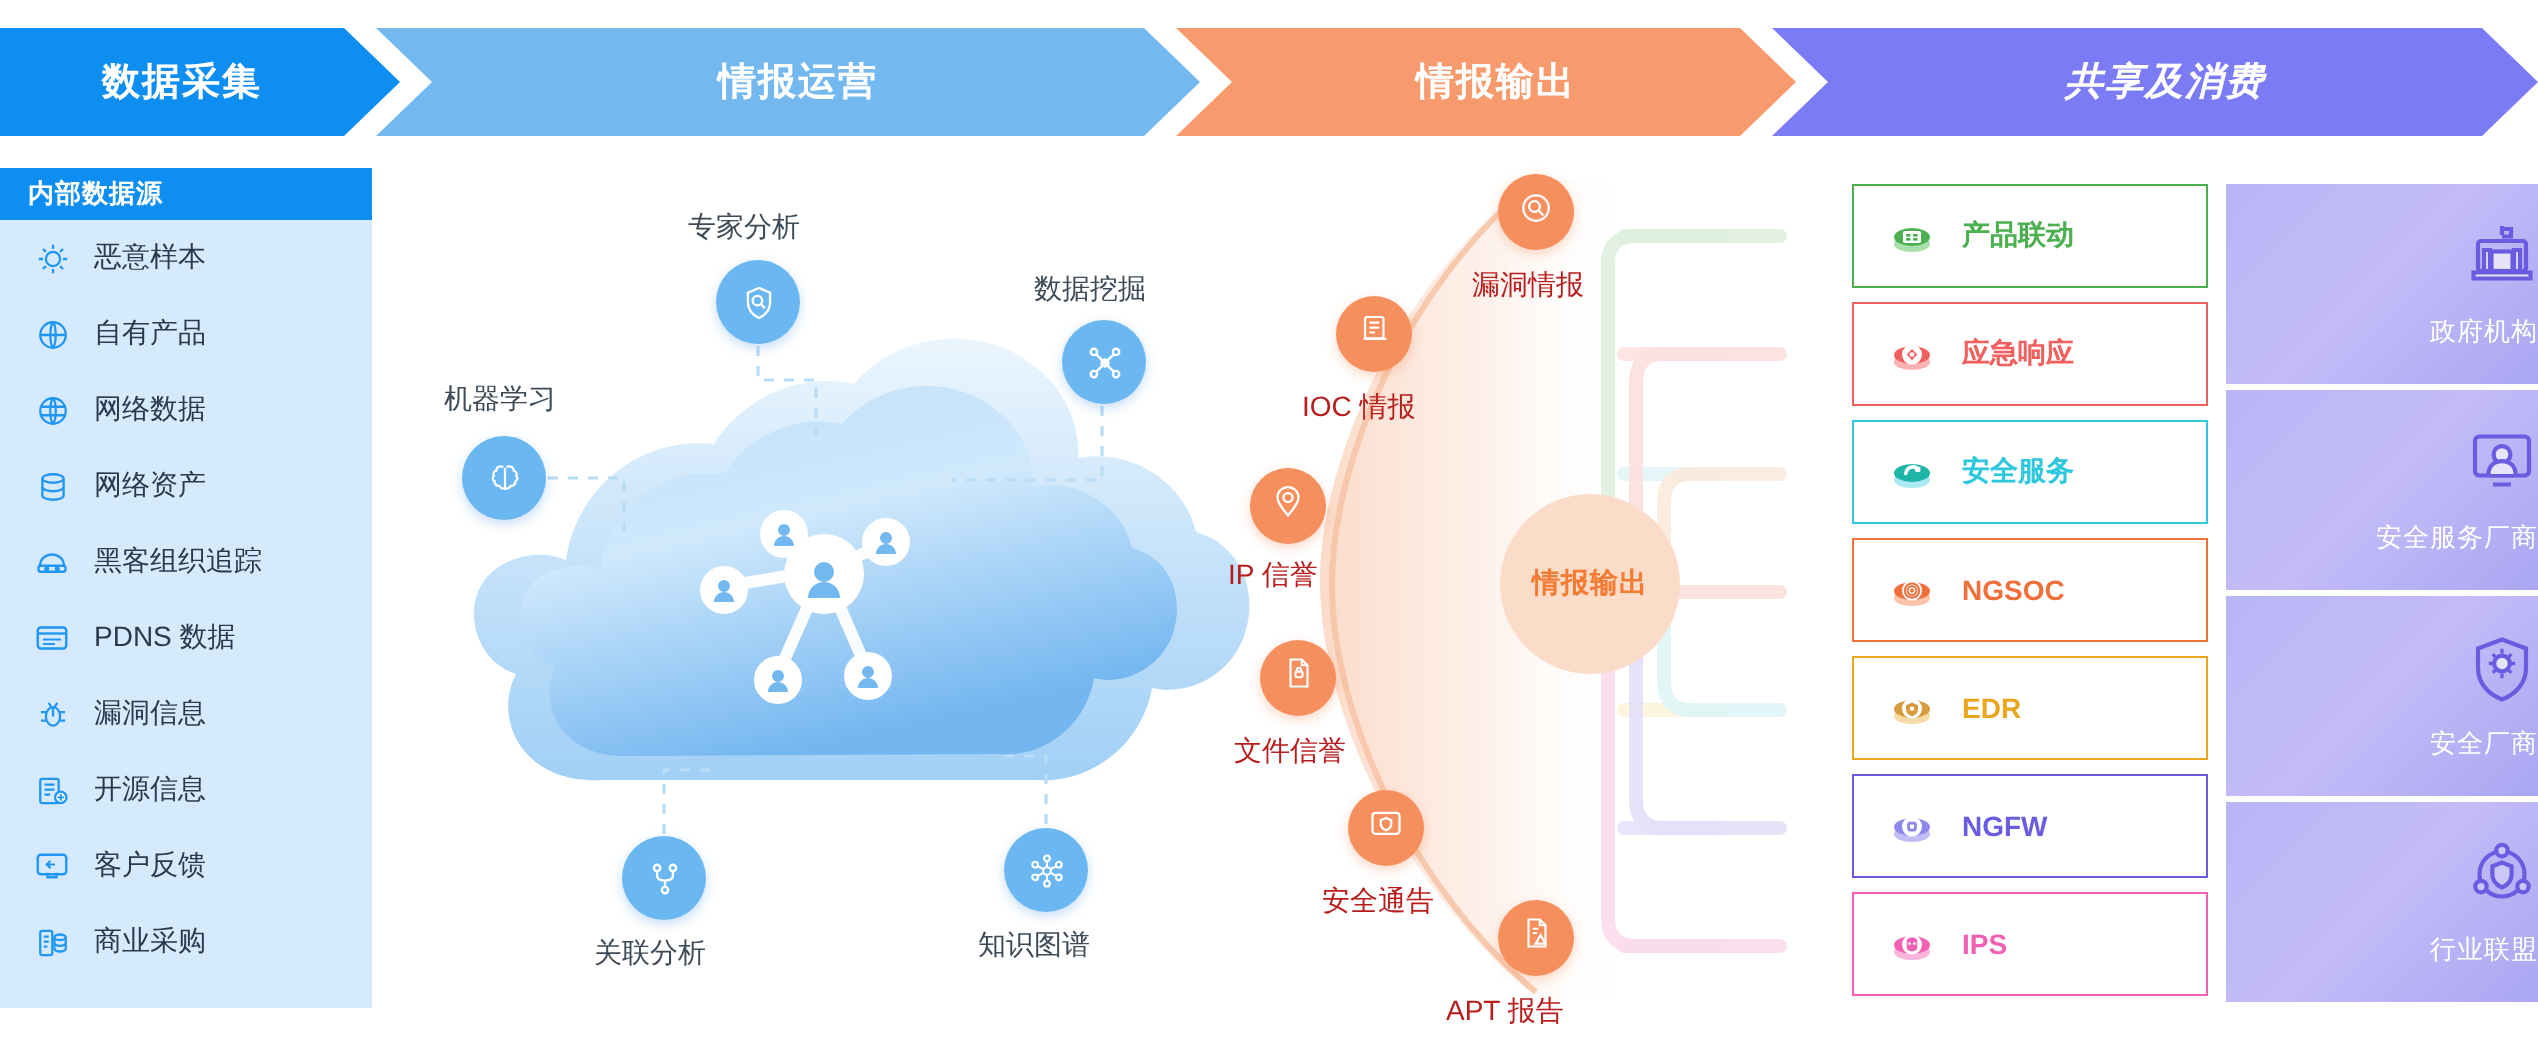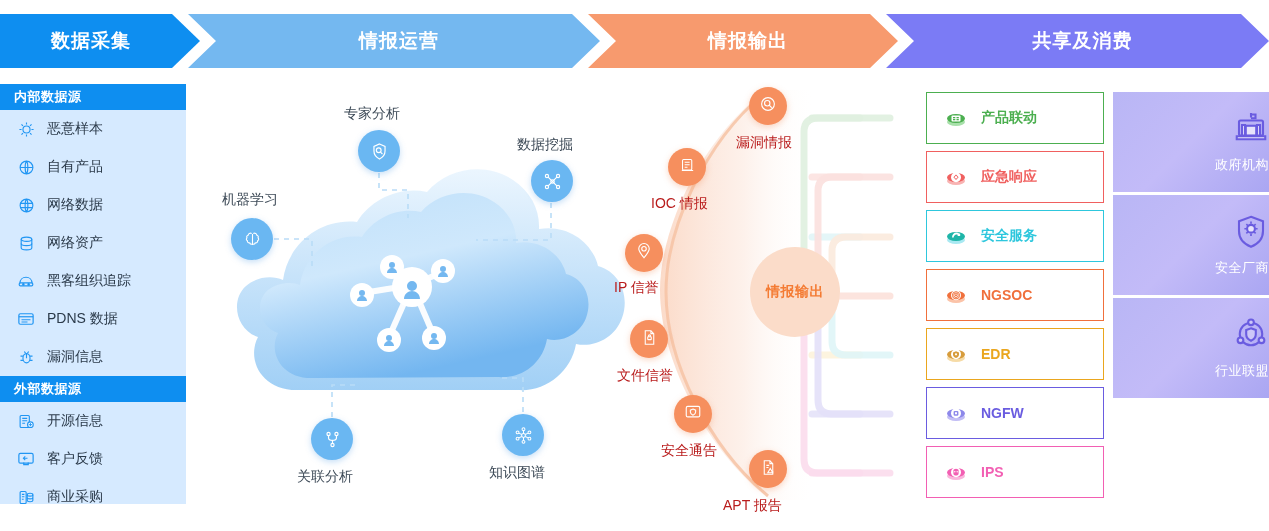--- a/index.html
+++ b/index.html
@@ -20,21 +20,21 @@
     color: #ffffff; font-size: 19px; font-weight: bold; letter-spacing: 1px;
   }
   .arrow span { position: relative; z-index: 2; }
   .a1 { left: 0;    width: 200px; background: #0e8ef0;
         clip-path: polygon(0 0, 172px 0, 200px 50%, 172px 100%, 0 100%); }
   .a2 { left: 188px; width: 412px; background: #74b8f0;
         clip-path: polygon(0 0, 384px 0, 412px 50%, 384px 100%, 0 100%, 28px 50%); }
   .a3 { left: 588px; width: 310px; background: #f79a6e;
         clip-path: polygon(0 0, 282px 0, 310px 50%, 282px 100%, 0 100%, 28px 50%); }
   .a4 { left: 886px; width: 383px; background: #7b7bf5;
-        clip-path: polygon(0 0, 355px 0, 383px 50%, 355px 100%, 0 100%, 28px 50%); }
+        clip-path: polygon(0 0, 355px 0, 383px 50%, 355px 100%, 0 100%, 28px 50%); font-style: italic; }
   .a1 span { margin-right: 18px; }
   .a2 span, .a3 span, .a4 span { margin-left: 10px; }
 
   
   .sidebar { position: absolute; left: 0; top: 84px; width: 186px; height: 420px;
              background: #d6eaff; }
   .sb-head { height: 26px; background: #0e8ef0; color: #fff;
              font-size: 13px; font-weight: bold; display: flex; align-items: center;
              padding-left: 14px; letter-spacing: .5px; }
   .sb-item { height: 38px; display: flex; align-items: center; padding-left: 14px;
@@ -161,21 +161,20 @@
     <div class="sb-item">
       <span class="ico">
           <svg width="17" height="17" viewBox="0 0 24 24" fill="none" stroke="#2196f3" stroke-width="1.6">
             <ellipse cx="12" cy="13" rx="5" ry="6.5"></ellipse>
             <path d="M12 6.5V13M9 3.5l1.7 2.6M15 3.5l-1.7 2.6M7 10H3.5M17 10h3.5M7 16H3.5M17 16h3.5"></path>
           </svg>
         </span>
       <span>漏洞信息</span>
     </div>
 
-    <div class="sb-head">外部数据源</div>
 
     <div class="sb-item">
       <span class="ico">
           <svg width="17" height="17" viewBox="0 0 24 24" fill="none" stroke="#2196f3" stroke-width="1.6">
             <rect x="3" y="3.5" width="13" height="17" rx="1.5"></rect>
             <path d="M6 7.5h7M6 11h7M6 14.5h4"></path>
             <circle cx="17.5" cy="16.5" r="4" fill="#fff"></circle>
             <path d="M17.5 14.2v4.6M15.2 16.5h4.6" stroke-width="1.4"></path>
           </svg>
         </span>
@@ -515,20 +514,29 @@
             <path d="M12 3h3v2.5h-3"></path>
             <rect x="4" y="7" width="16" height="10" rx="1"></rect>
             <rect x="8.5" y="10.5" width="7" height="6.5" fill="#e7e3fb"></rect>
             <path d="M6 10h2v7H6zM16 10h2v7h-2z" fill="#e7e3fb"></path>
             <path d="M2.5 17.5h19v2h-19z" fill="#e7e3fb"></path>
           </svg></span>
       <span class="clab">政府机构</span>
     </div>
     <div class="cpanel">
       <span class="cico"><svg width="36" height="36" viewBox="0 0 24 24" fill="none" stroke="#6a5ce0" stroke-width="1.4">
+            <rect x="3" y="3.5" width="18" height="13" rx="1.5"></rect>
+            <path d="M9 19.5h6M8 16.5h8"></path>
+            <circle cx="12" cy="9.5" r="2.8" fill="#e7e3fb"></circle>
+            <path d="M7.5 16c0-2.7 2-4.3 4.5-4.3s4.5 1.6 4.5 4.3" fill="#e7e3fb"></path>
+          </svg></span>
+      <span class="clab">安全服务厂商</span>
+    </div>
+    <div class="cpanel">
+      <span class="cico"><svg width="36" height="36" viewBox="0 0 24 24" fill="none" stroke="#6a5ce0" stroke-width="1.4">
             <path d="M12 2.5l8 3v6.5c0 5-3.4 8.7-8 10.5-4.6-1.8-8-5.5-8-10.5V5.5z"></path>
             <circle cx="12" cy="10.5" r="2.6" fill="#e7e3fb"></circle>
             <path d="M12 5.6v1.6M12 13.8v1.6M7.6 10.5h1.6M14.8 10.5h1.6M8.9 7.4l1.1 1.1M14 12.5l1.1 1.1M15.1 7.4L14 8.5M10 12.5l-1.1 1.1" stroke-width="1.1"></path>
           </svg></span>
       <span class="clab">安全厂商</span>
     </div>
     <div class="cpanel">
       <span class="cico"><svg width="36" height="36" viewBox="0 0 24 24" fill="none" stroke="#6a5ce0" stroke-width="1.4">
             <circle cx="12" cy="12" r="7.5"></circle>
             <circle cx="12" cy="4.2" r="1.9" fill="#cdc7f8"></circle>

